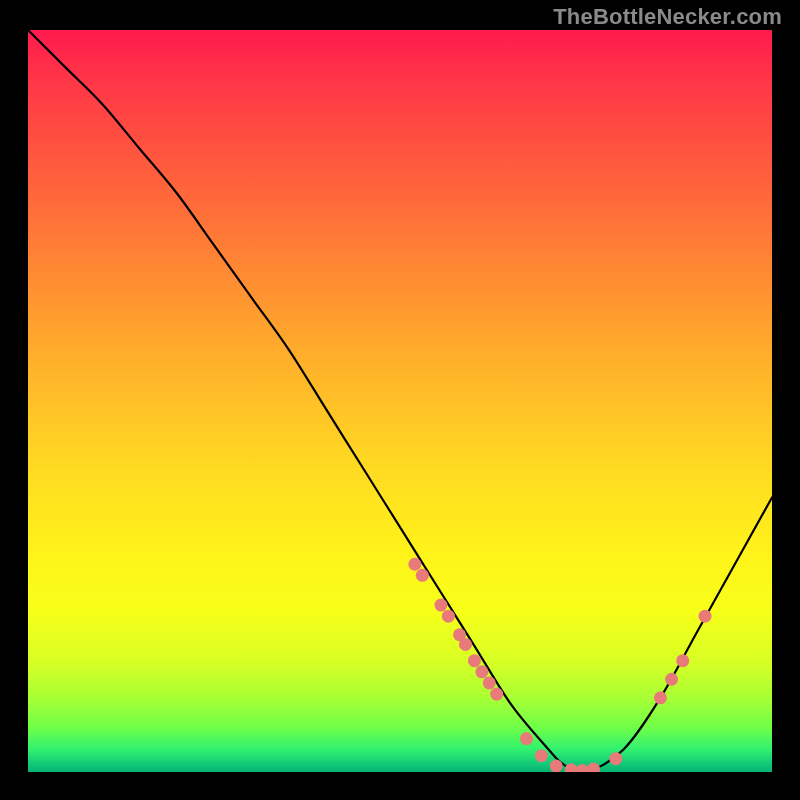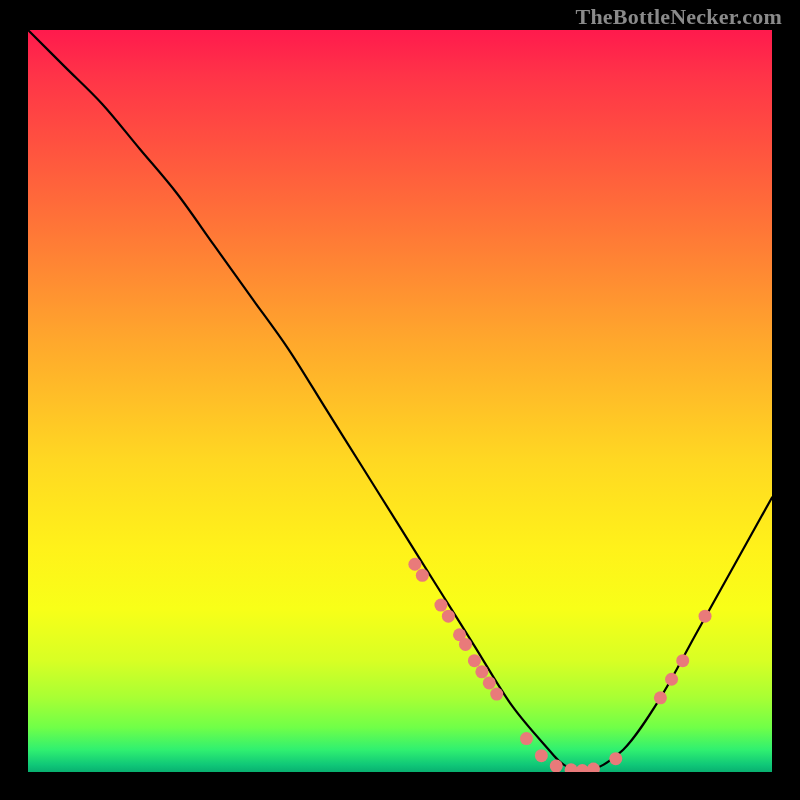--- a/index.html
+++ b/index.html
@@ -12,21 +12,21 @@
   }
   .container {
     position: relative;
     width: 800px;
     height: 800px;
   }
   .attribution {
     position: absolute;
     top: 4px;
     right: 18px;
-    font-family: Liberation Serif, serif;
+    font-family: Liberation Sans, sans-serif;
     font-size: 22px;
     font-weight: bold;
     color: #8a8a8a;
     letter-spacing: 0.2px;
   }
   .plot-area {
     position: absolute;
     left: 28px;
     top: 30px;
     width: 744px;

